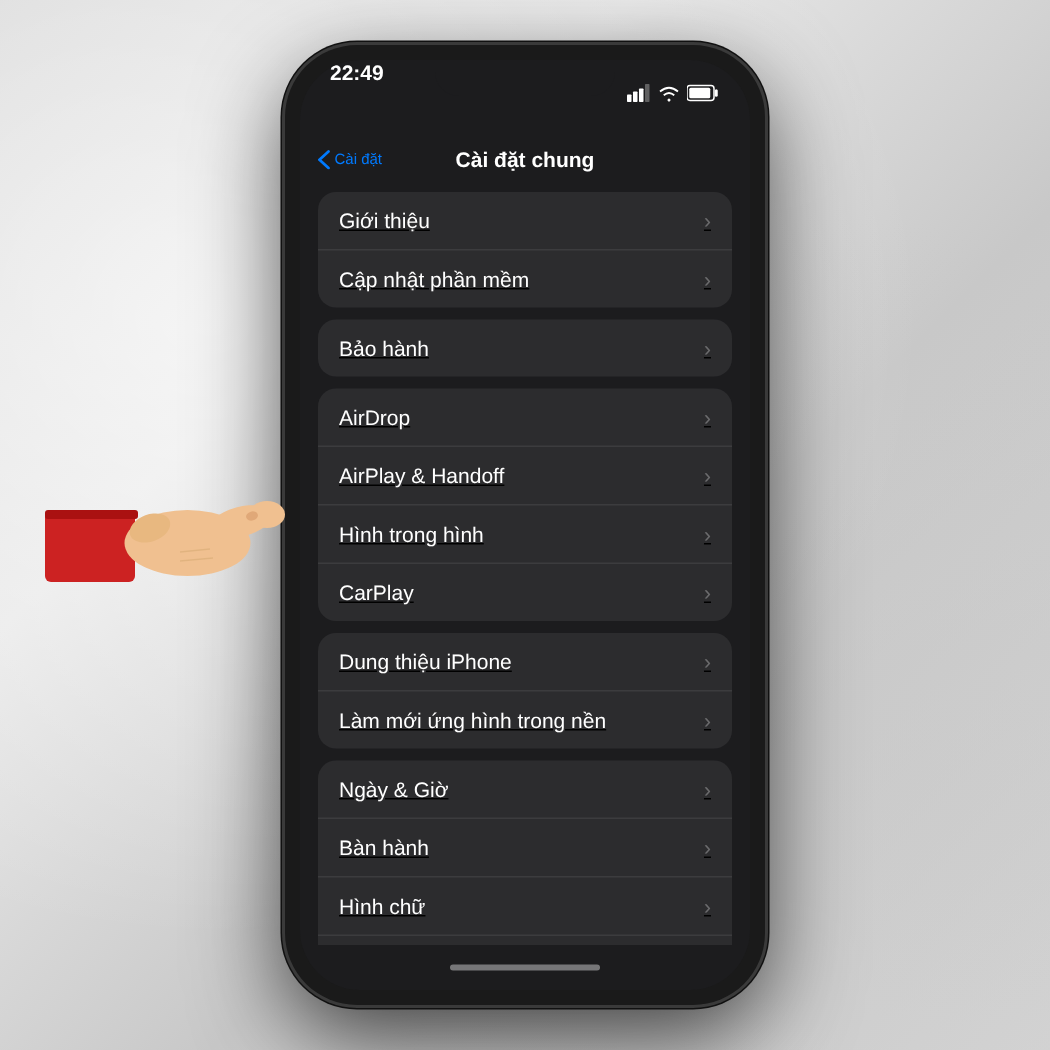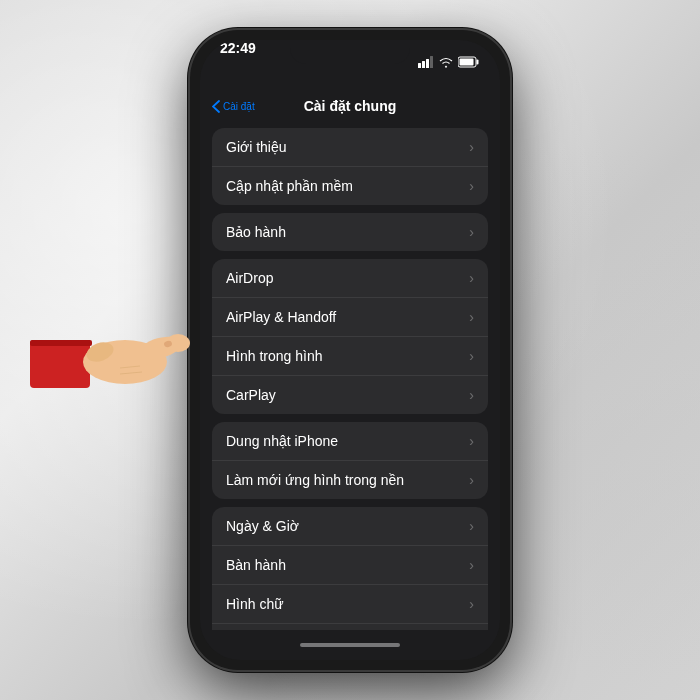--- a/index.html
+++ b/index.html
@@ -166,20 +166,21 @@
       overflow: hidden;
       padding: 0 0 8px 0;
     }
 
     
     .settings-group {
       margin: 0 12px 8px 12px;
       background: #2c2c2e;
       border-radius: 12px;
       overflow: hidden;
+      text-decoration: underline;
     }
 
     .settings-item {
       display: flex;
       align-items: center;
       justify-content: space-between;
       padding: 11px 14px;
       border-bottom: 0.5px solid rgba(255,255,255,0.08);
       position: relative;
     }
@@ -318,21 +319,21 @@
           <span class="chevron">›</span>
         </div>
         <div class="settings-item">
           <span class="settings-item-label">CarPlay</span>
           <span class="chevron">›</span>
         </div>
       </div>
 
       <div class="settings-group">
         <div class="settings-item">
-          <span class="settings-item-label">Dung nhật iPhone</span>
+          <span class="settings-item-label">Dung thiệu iPhone</span>
           <span class="chevron">›</span>
         </div>
         <div class="settings-item">
           <span class="settings-item-label">Làm mới ứng hình trong nền</span>
           <span class="chevron">›</span>
         </div>
       </div>
 
       <div class="settings-group">
         <div class="settings-item">

